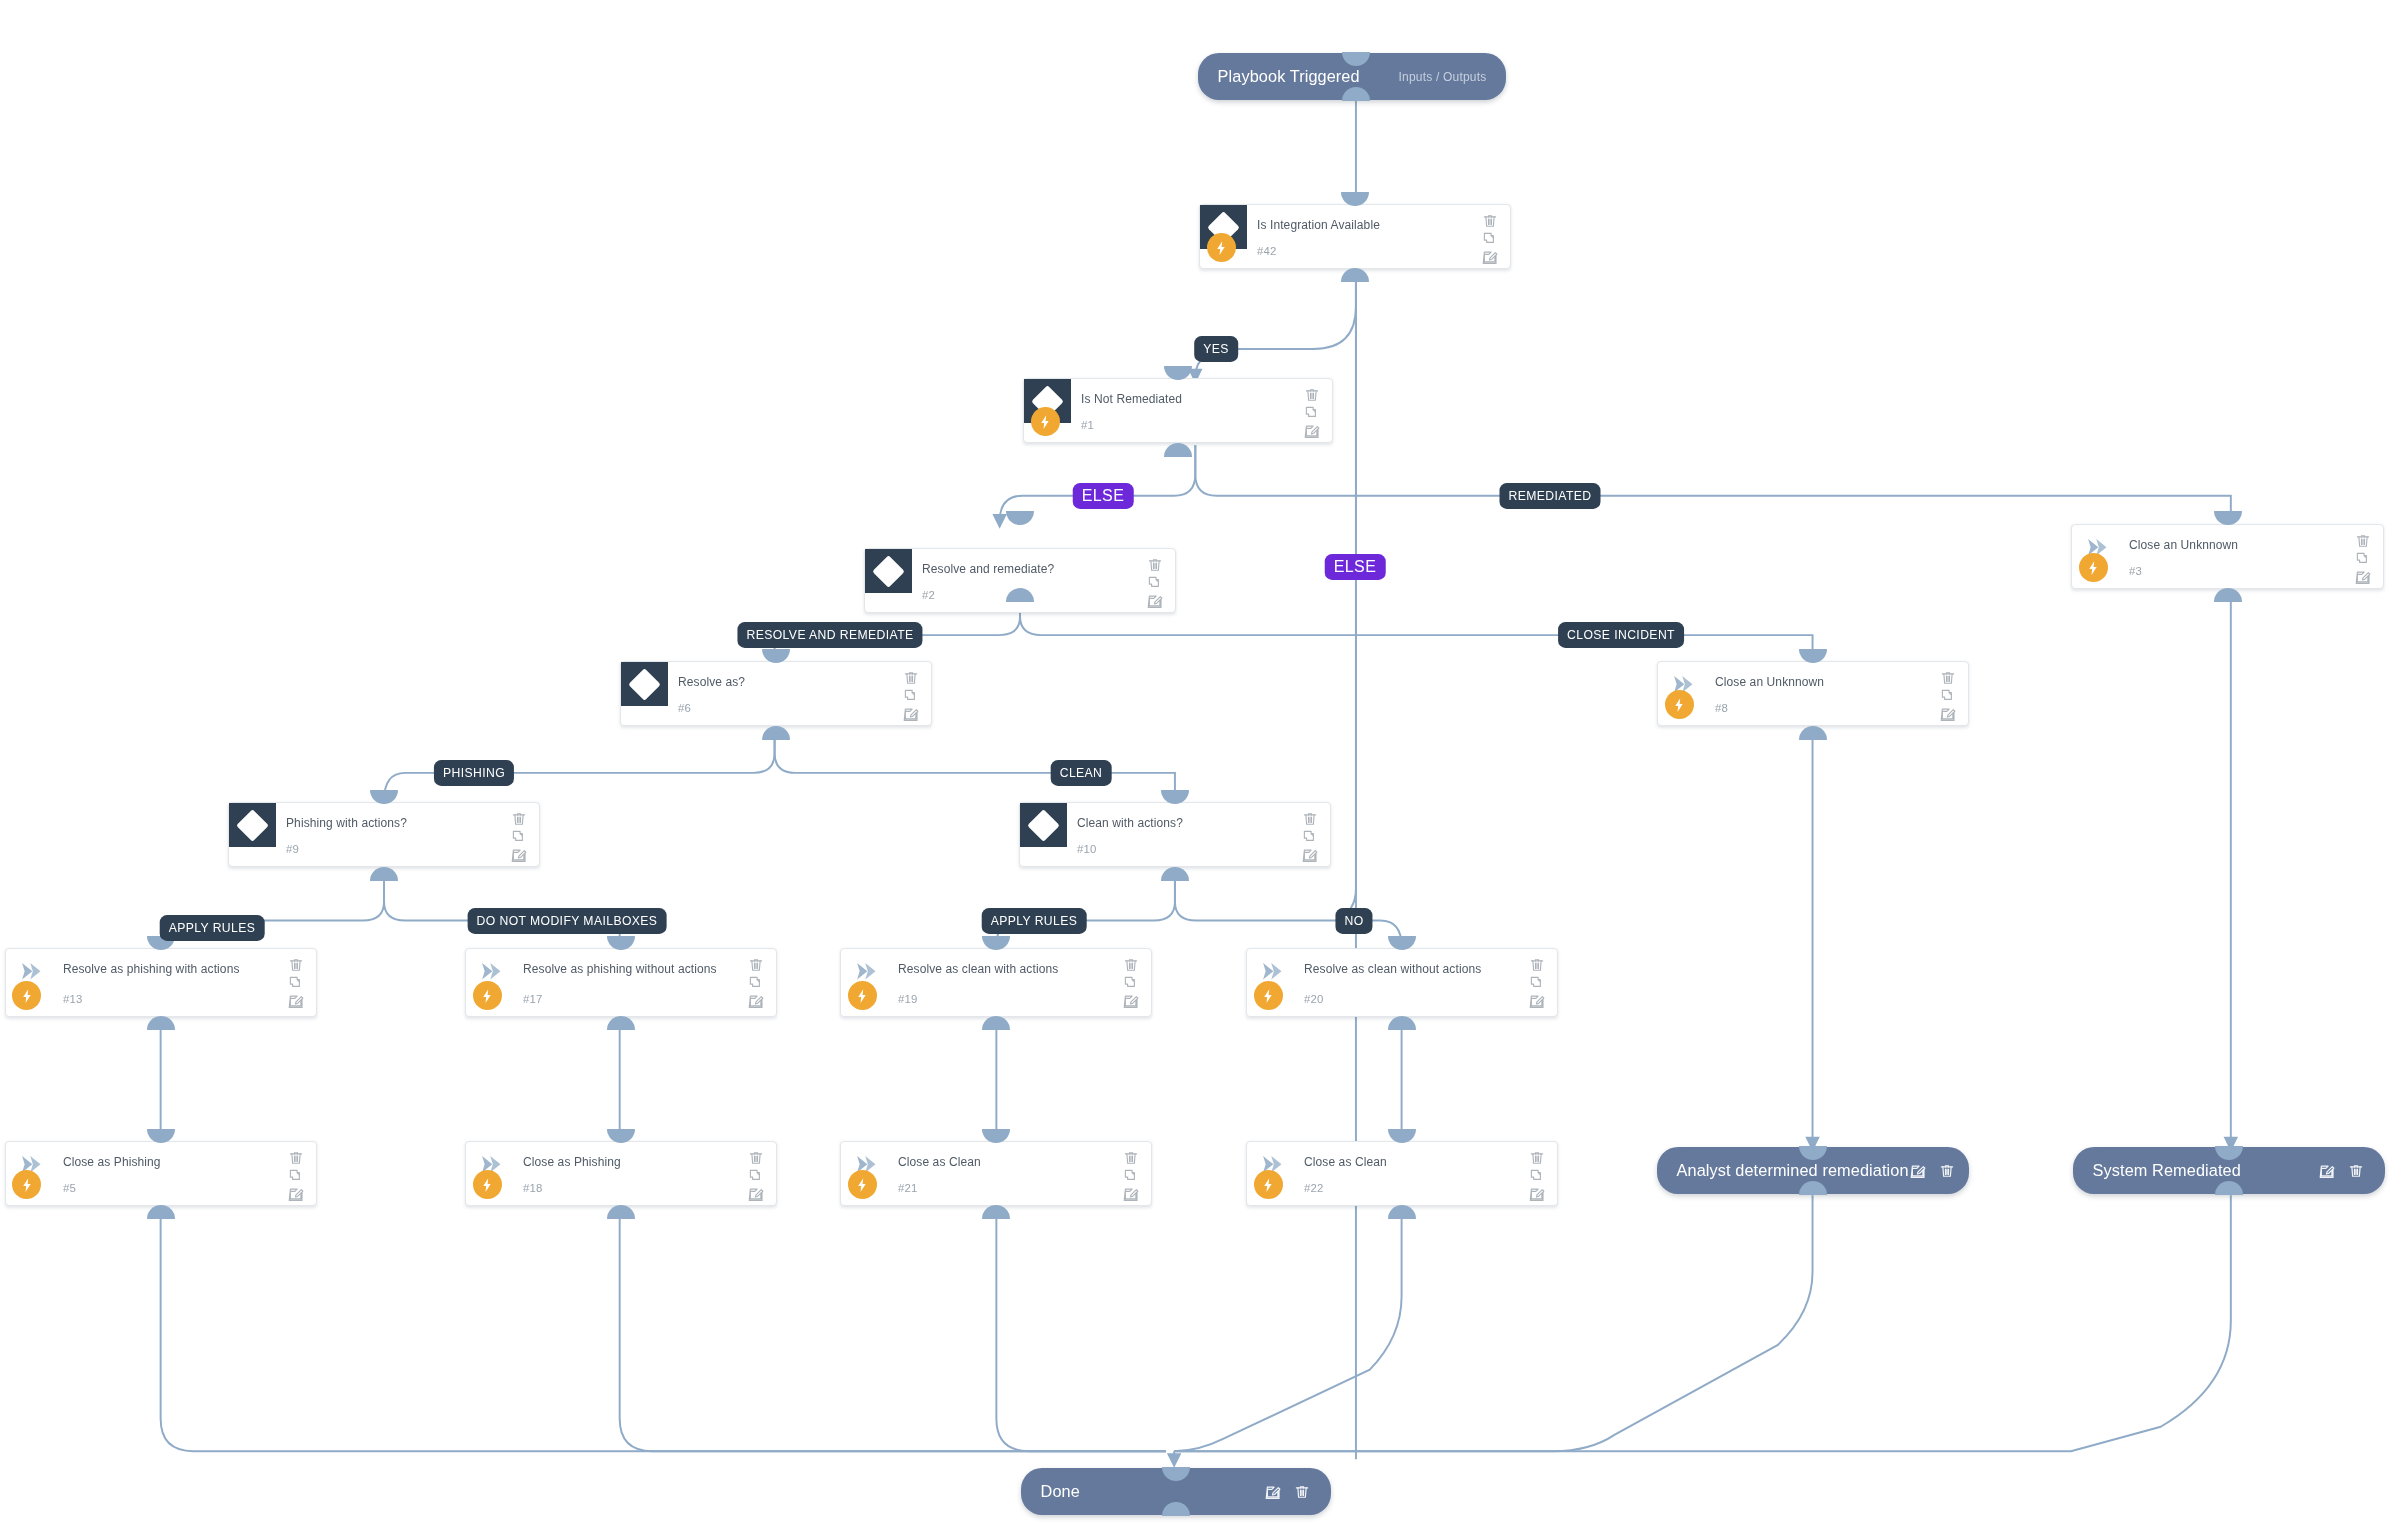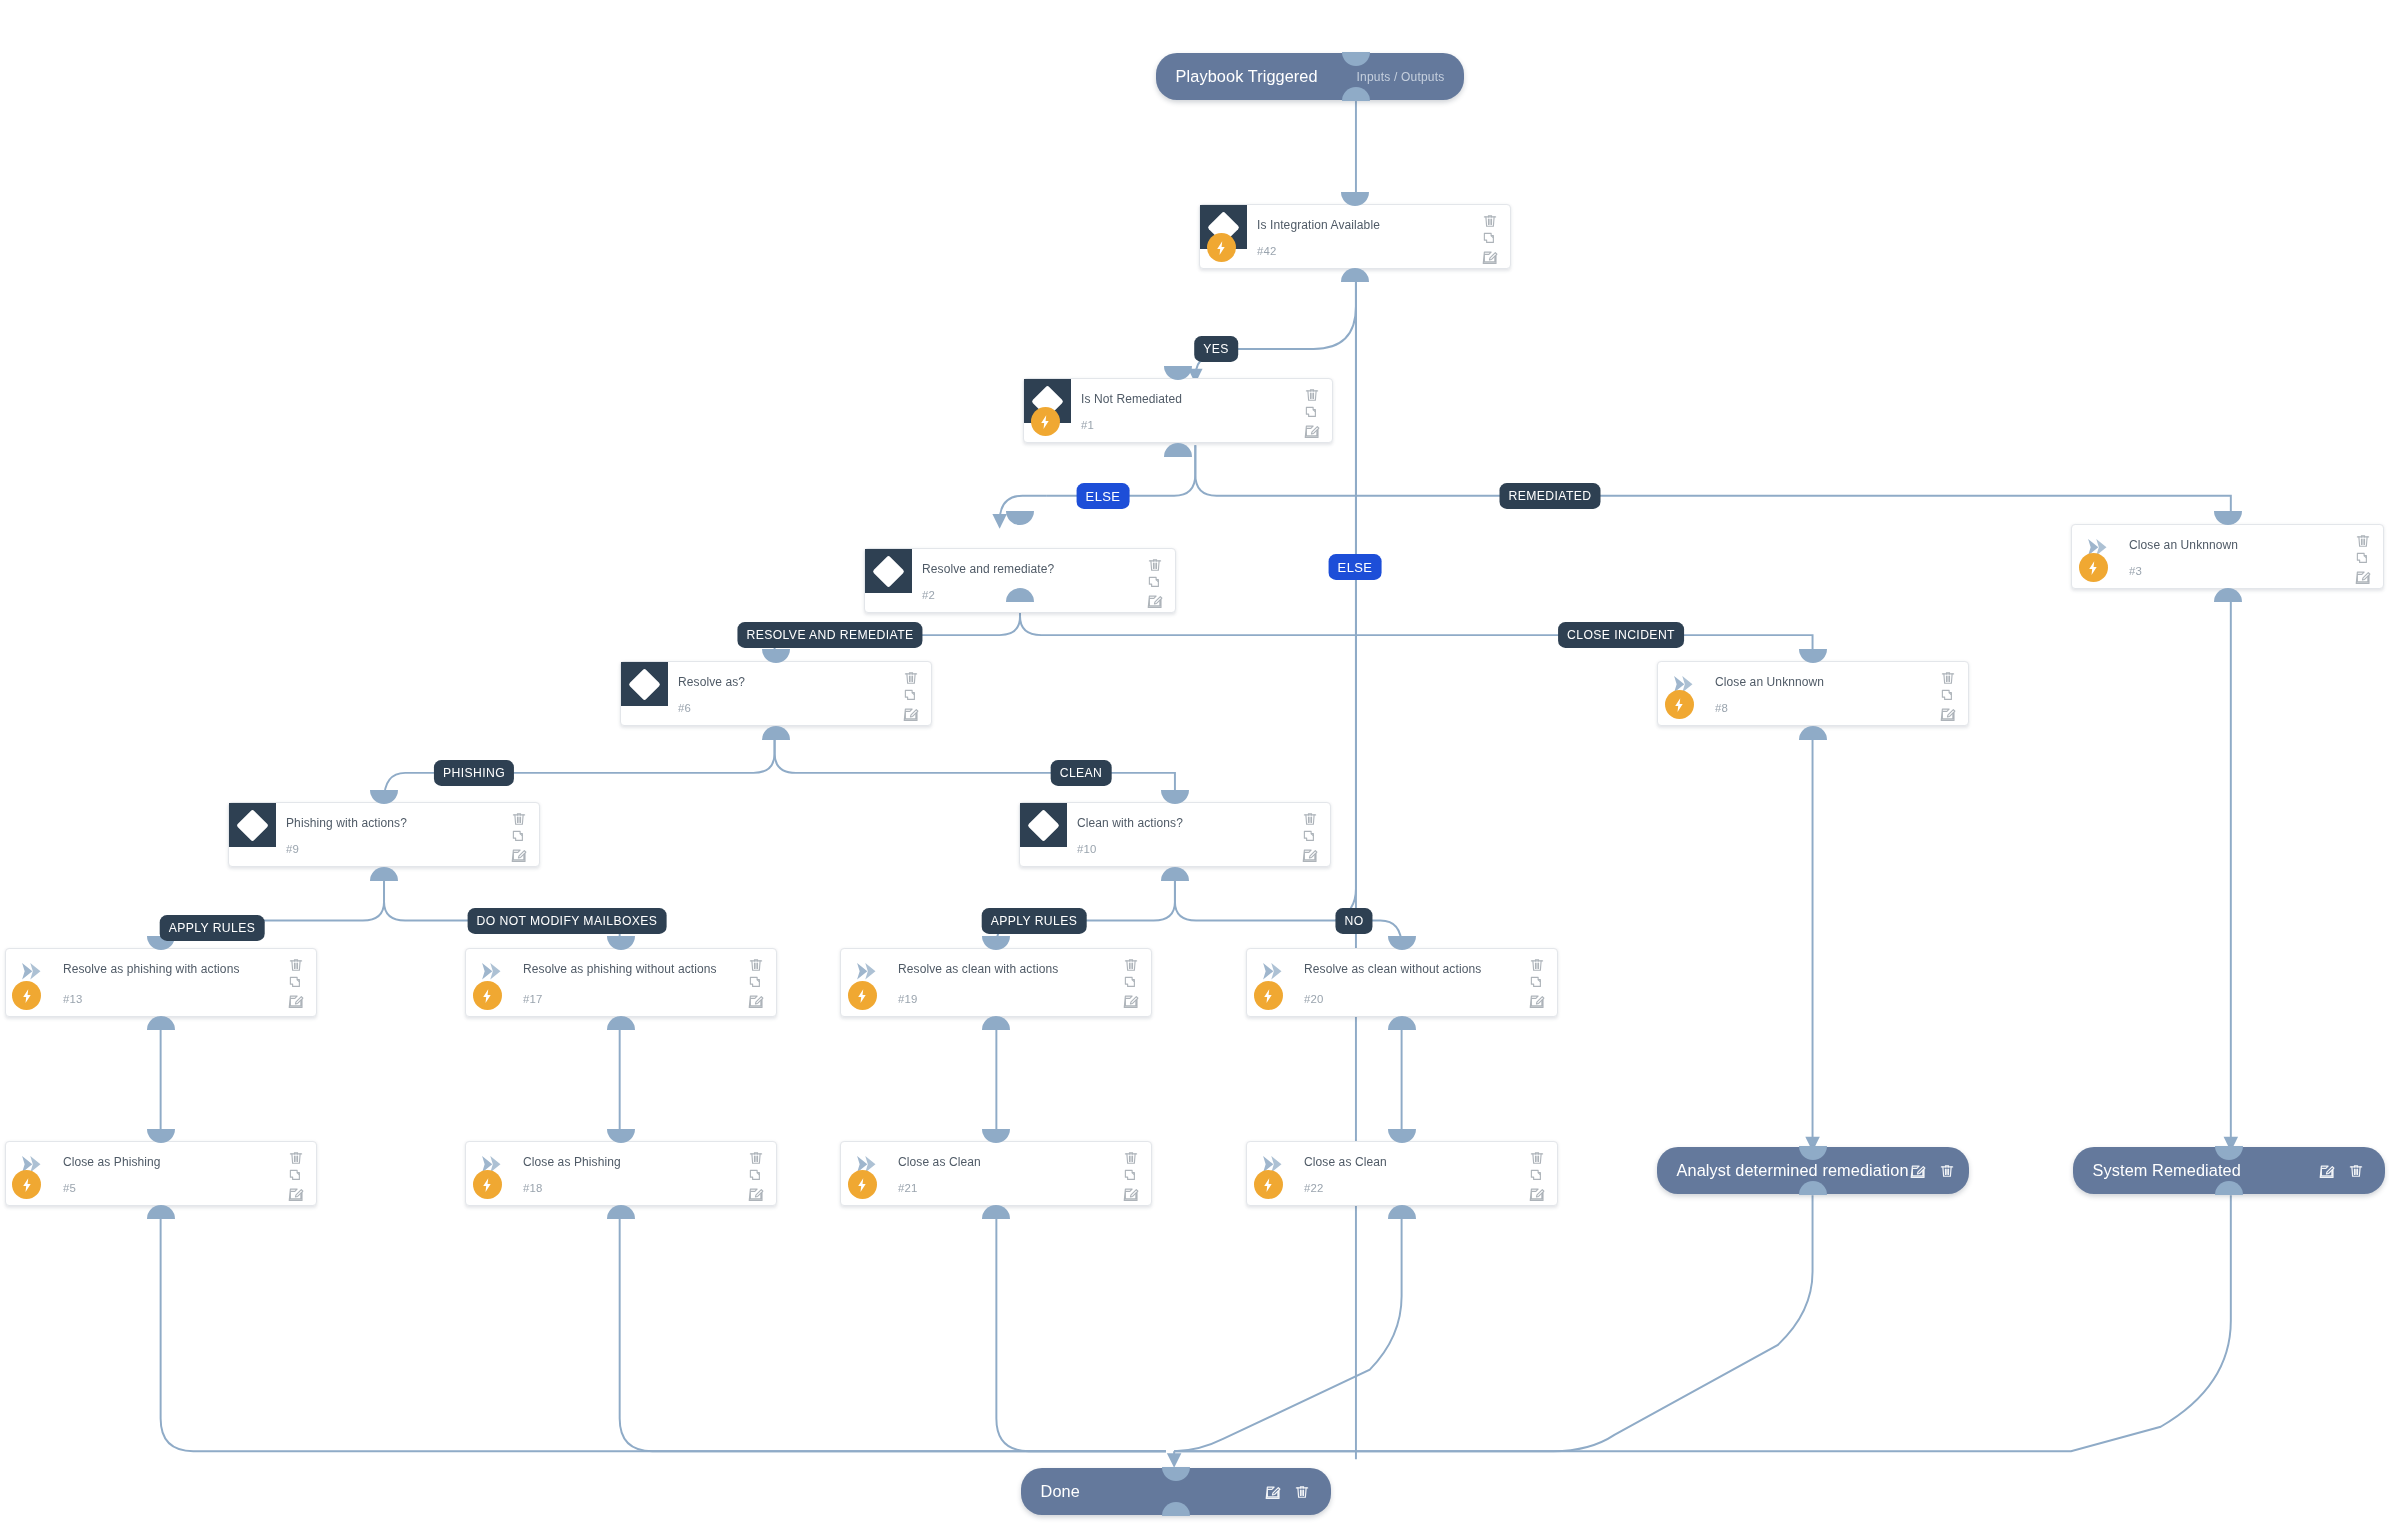--- a/index.html
+++ b/index.html
@@ -66,21 +66,21 @@
 
   
   .blabel{
     position:absolute;border-radius:7.3px;color:#fff;
     display:flex;align-items:center;justify-content:center;
     font-size:12.2px;letter-spacing:0.4px;white-space:nowrap;
     height:26px;padding:12px 9px;box-sizing:border-box;
     transform:translate(-50%,-50%);
   }
   .blabel.dark{background:#2e4052;}
-  .blabel.amber{background:#1d4ed8;font-size:13px;}
+  .blabel.amber{background:#6d28d9;font-size:16px;}
 
   
   .knob{position:absolute;background:#8fabc7;transform:translateX(-50%);}
   .knob.top{width:28px;height:14px;border-radius:14px 14px 0 0;}
   .knob.bot{width:28px;height:14px;border-radius:0 0 14px 14px;}
 </style>
 </head>
 <body>
 
 <div id="canvas">
@@ -130,21 +130,21 @@
       <path d="M760,1481 L760,1740 Q760,1780 800,1780 L1430,1780"></path>
       <path d="M1222,1481 L1222,1740 Q1222,1780 1262,1780 L1430,1780"></path>
       <path d="M1719,1481 L1719,1590 Q1719,1640 1680,1680 L1500,1765 Q1470,1780 1440,1780"></path>
       <path d="M2223,1466 L2223,1560 Q2223,1610 2180,1650 L1980,1760 Q1950,1780 1905,1780 L1440,1780"></path>
       <path d="M2736,1466 L2736,1620 Q2736,1700 2650,1750 L2540,1780 L1440,1780"></path>
       <path d="M1440,1780 L1440,1792" marker-end="url(#arw)"></path>
     </g>
   </svg>
 
   <div id="nodes-layer">
-      <div class="pill" style="left: 1156px; top: 53px; width: 308px; height: 47px;">
+      <div class="pill" style="left: 1198px; top: 53px; width: 308px; height: 47px;">
         <span class="ptitle">Playbook Triggered</span>
         <span class="pio">Inputs / Outputs</span>
       </div>
       <div class="knob bot" style="left: 1356px; top: 52px;"></div>
       <div class="knob top" style="left: 1356px; top: 87px;"></div>
       <div class="node" style="left: 1199px; top: 204px; width: 312px; height: 65px;">
         <div class="icon-box">
           <span class="diamond"></span>
         </div>
         <div class="title">Is Integration Available</div>

